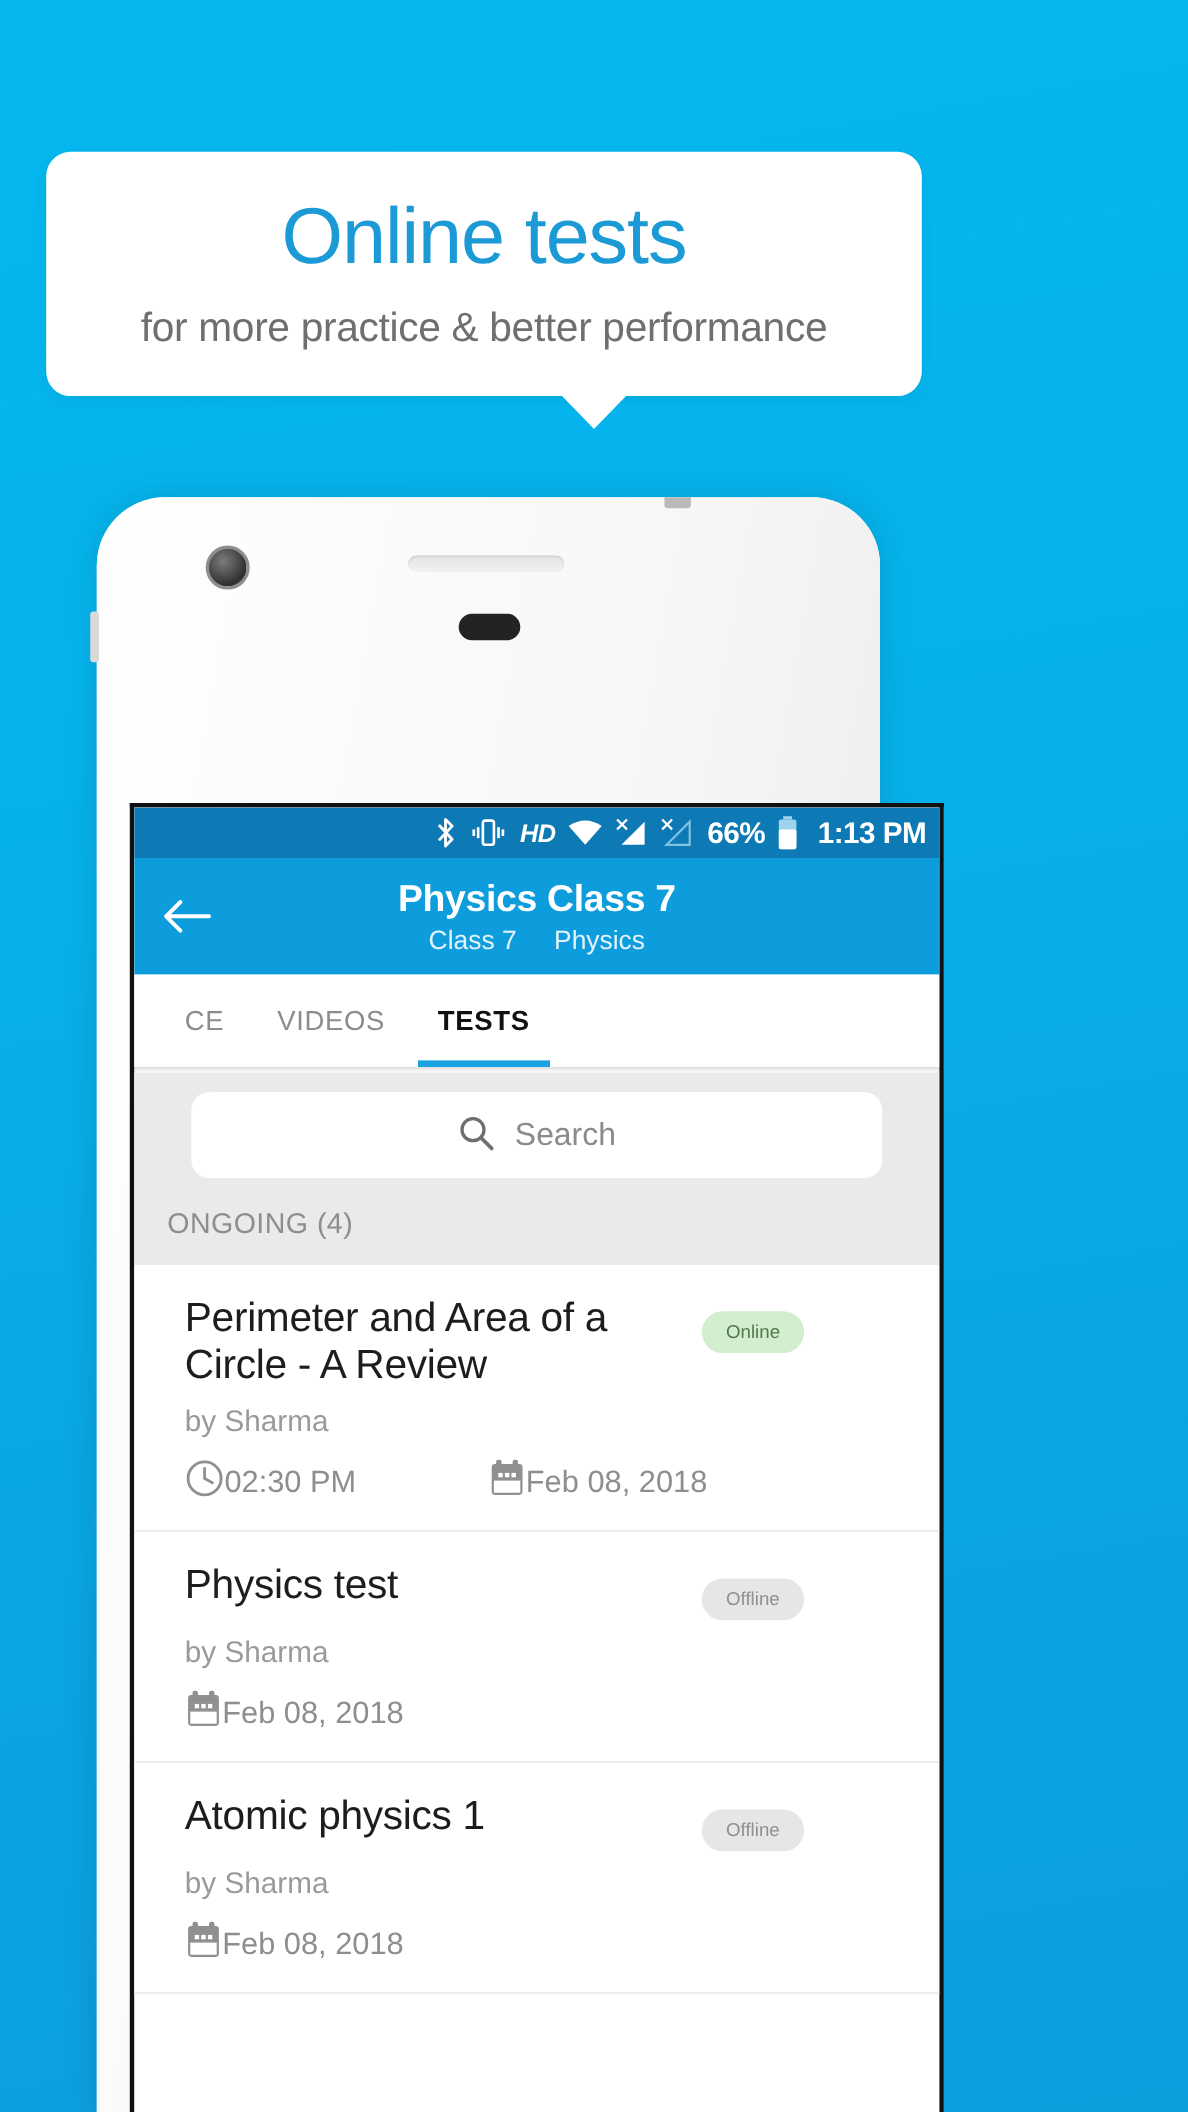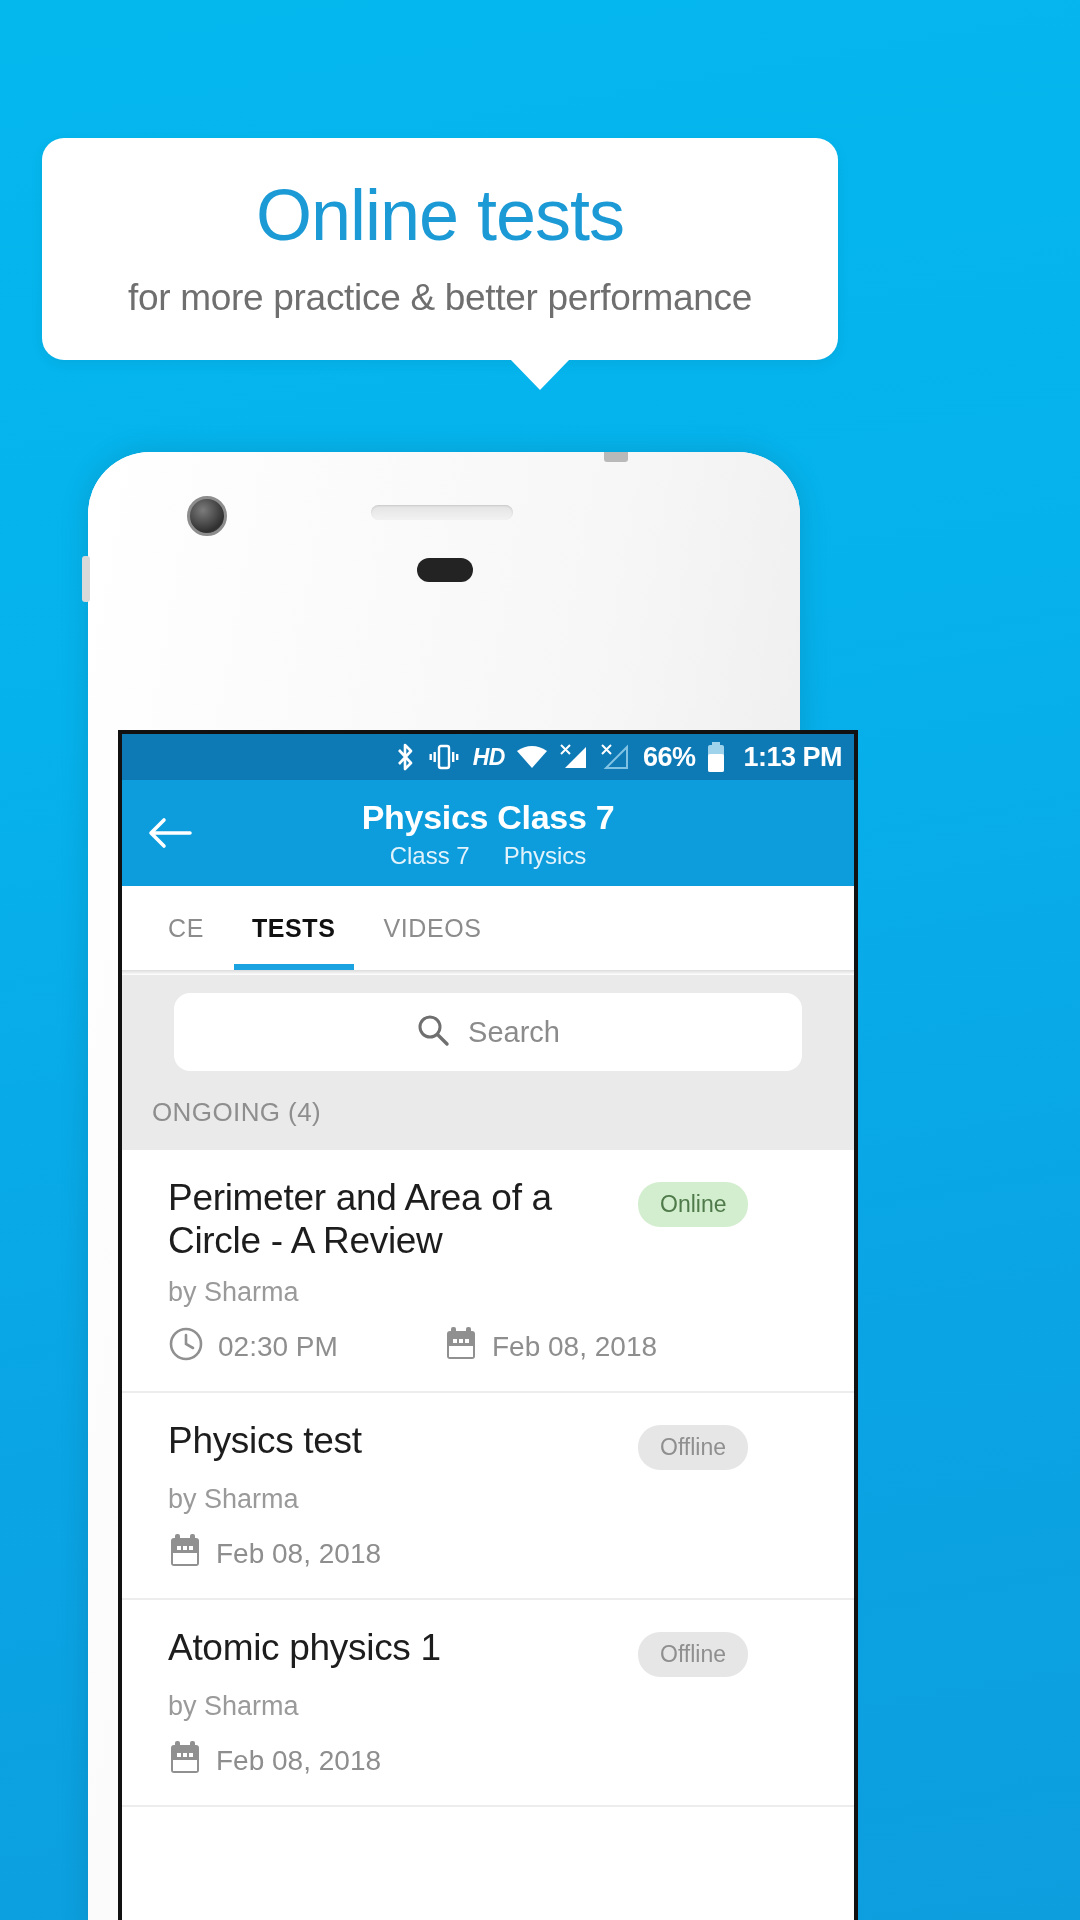--- a/index.html
+++ b/index.html
@@ -142,28 +142,28 @@
   .card {
     background:#fff; padding:26px 32px 22px 46px;
     border-bottom:2px solid #ededed; position:relative;
   }
   .card-top { display:flex; align-items:flex-start; }
   .card-title {
     font-size:37px; color:#1d1d1d; line-height:1.17; font-weight:400;
     letter-spacing:-.3px; flex:1; padding-right:14px; max-width:470px;
   }
   .badge {
-    font-size:23px; border-radius:22px; padding:9px 22px; white-space:nowrap;
-    margin-top:6px;
+    font-size:17px; border-radius:22px; padding:9px 22px; white-space:nowrap;
+    margin-top:16px;
   }
   .badge.online  { background:#d3edcf; color:#4f7a4a; }
   .badge.offline { background:#e6e6e6; color:#8f8f8f; }
   .card-by { font-size:27px; color:#9a9a9a; margin-top:14px; }
   .card-meta { display:flex; align-items:center; margin-top:18px; }
-  .meta-item { display:flex; align-items:center; gap:14px; font-size:28px; color:#8e8e8e; }
+  .meta-item { display:flex; align-items:center; gap:0; font-size:28px; color:#8e8e8e; }
   .meta-time { width:276px; }
 </style>
 </head>
 <body>
 
 <div class="callout">
   <div class="callout-title">Online tests</div>
   <div class="callout-sub">for more practice &amp; better performance</div>
 </div>
 <div class="callout-tail"></div>
@@ -235,22 +235,22 @@
       <div class="appbar-title">Physics Class 7</div>
       <div class="appbar-sub">
         <span>Class 7</span>
         <span>Physics</span>
       </div>
     </div>
   </div>
 
   <div class="tabs">
     <div class="tab">CE</div>
+    <div class="tab">VIDEOS</div>
     <div class="tab active">TESTS</div>
-    <div class="tab">VIDEOS</div>
   </div>
   <div class="tabs-shadow"></div>
 
   <div class="search-wrap">
     <div class="search-box">
       <span>
         <svg width="34" height="34" viewBox="0 0 34 34">
             <circle cx="14" cy="14" r="10" stroke="#6f6f6f" stroke-width="3" fill="none"></circle>
             <path d="M21.5 21.5 L31 31" stroke="#6f6f6f" stroke-width="3.4" stroke-linecap="round"></path>
           </svg>

